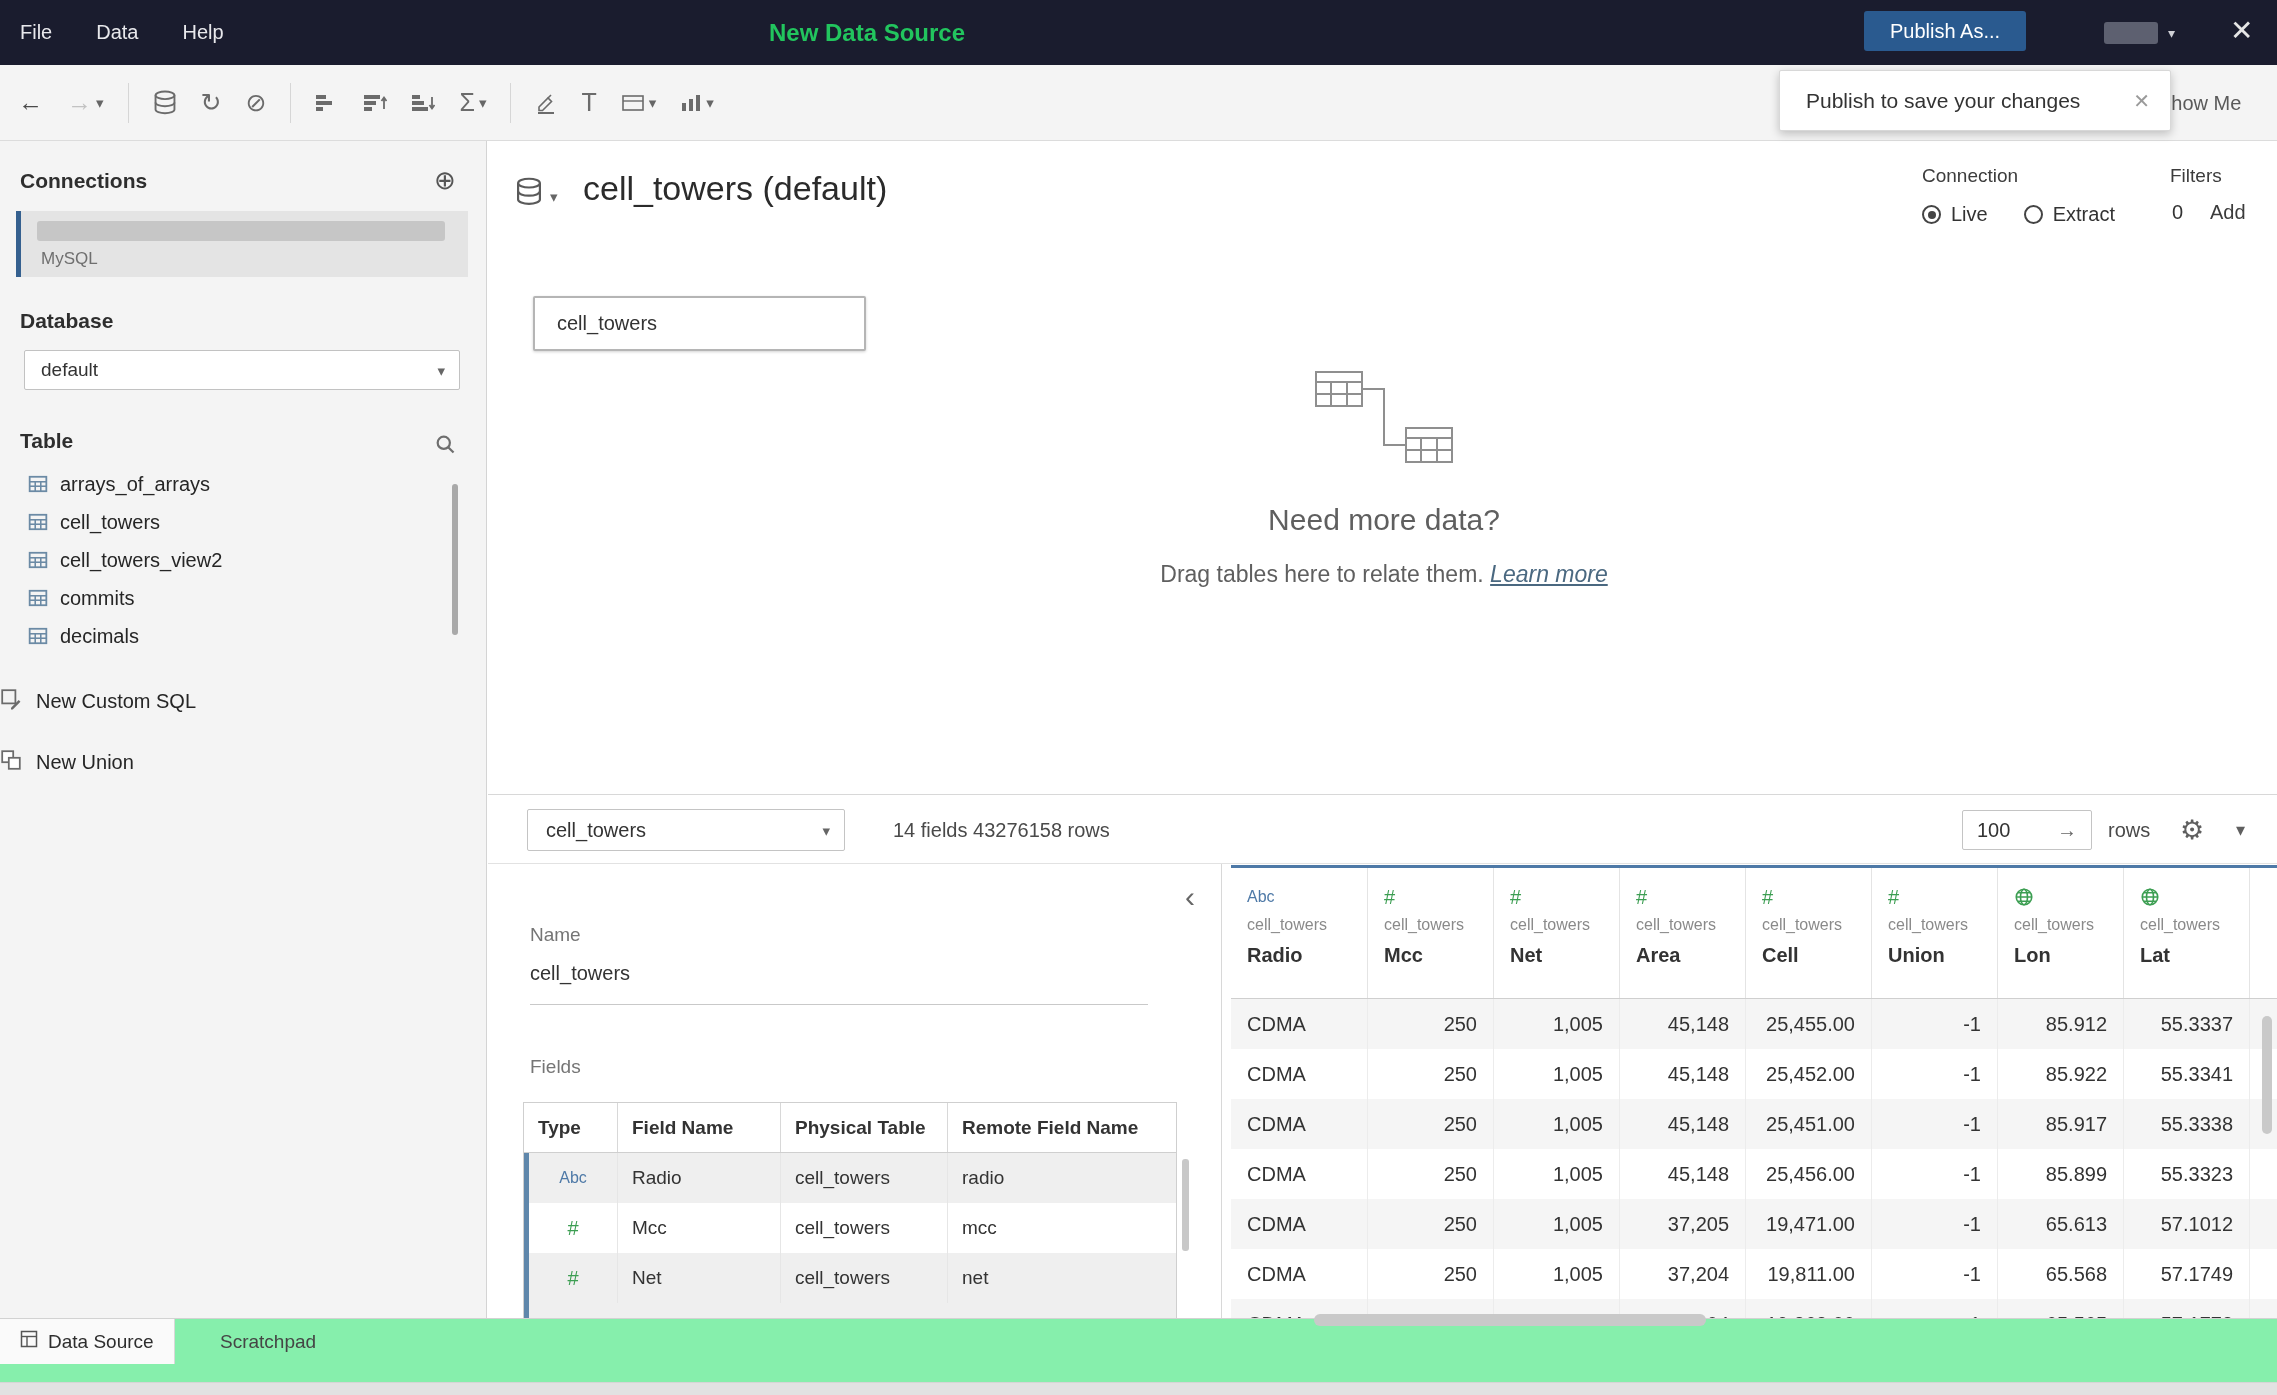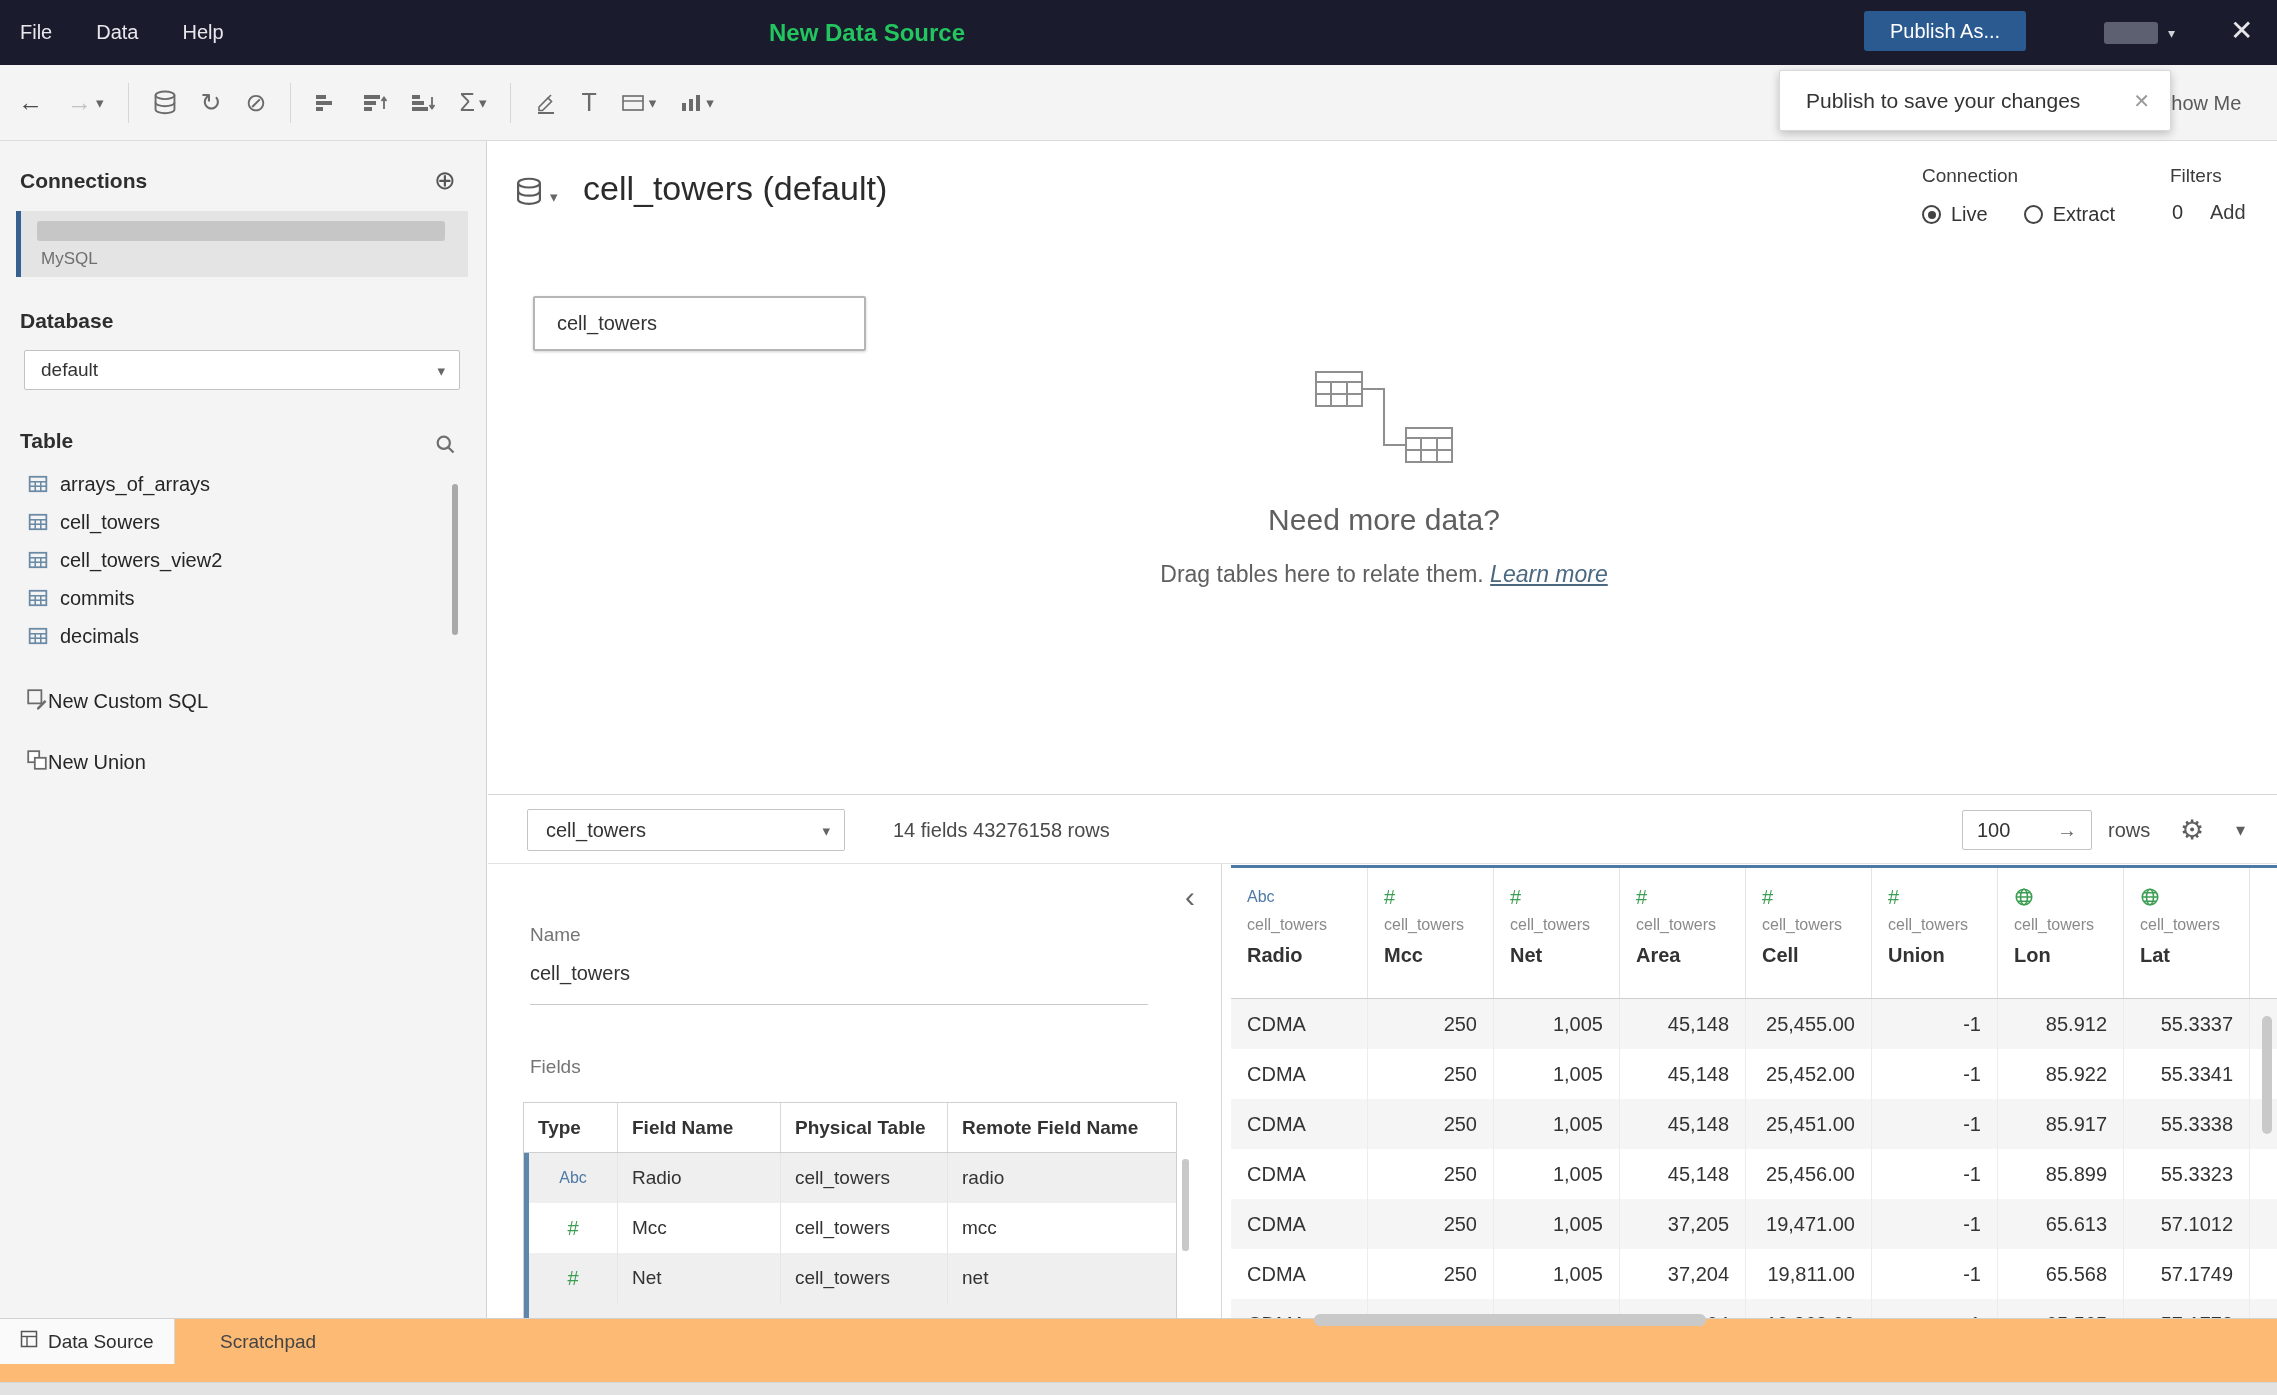--- a/index.html
+++ b/index.html
@@ -55,21 +55,21 @@
     font-size:19px; color:#333; cursor:pointer; }
   .db-select .caret { margin-left:auto; }
   .tbl-title { position:absolute; left:20px; top:288px; }
   .search-icon { position:absolute; left:434px; top:292px; cursor:pointer; }
   .table-list { position:absolute; left:0; top:324px; width:452px; }
   .tl-item { display:flex; align-items:center; height:38px; padding-left:28px; gap:12px; cursor:pointer; }
   .tl-icon svg { display:block; }
   .tl-label { font-size:20px; color:#262626; }
   .side-scroll { position:absolute; left:452px; top:343px; width:6px; height:151px; background:#a9a9a9; border-radius:3px; }
   .side-action { position:absolute; left:0; width:452px; height:40px; display:flex; align-items:center;
-    padding-left:26px; gap:0; cursor:pointer; }
+    gap:14px; cursor:pointer; }
   .sa-sql { top:540px; } .sa-union { top:601px; }
   .sa-label { font-size:20px; color:#262626; }
   
   .main { position:absolute; left:488px; top:141px; right:0; height:653px; background:#fff; }
   .ds-icon { position:absolute; left:27px; top:36px; }
   .ds-caret { position:absolute; left:62px; top:48px; }
   .ds-title { position:absolute; left:95px; top:28px; font-size:34px; font-weight:500; color:#2b2b2b; }
   .conn-label, .filters-label { position:absolute; top:24px; font-size:19px; color:#3c3c3c; }
   .conn-label { left:1434px; } .filters-label { left:1682px; }
   .radio-row { position:absolute; left:1434px; top:62px; display:flex; gap:36px; align-items:center; }
@@ -145,21 +145,21 @@
   .g-row { display:flex; height:50px; }
   .g-row.alt { background:#f5f5f5; }
   .g-cell { display:flex; align-items:center; justify-content:flex-end; padding-right:16px;
     font-size:20px; color:#333; border-right:1px solid #ececec; overflow:hidden; white-space:nowrap; cursor:pointer; }
   .g-cell.left { justify-content:flex-start; padding-left:16px; padding-right:0; }
   .g-hscroll { position:absolute; left:83px; top:450px; width:392px; height:12px; background:#c9c9c9;
     border-radius:6px; z-index:4; cursor:pointer; }
   .g-vscroll { position:absolute; right:5px; top:152px; width:10px; height:118px; background:#c9c9c9;
     border-radius:5px; z-index:4; cursor:pointer; }
   
-  .statusbar { position:absolute; left:0; bottom:0; right:0; height:77px; background:#fdba74;
+  .statusbar { position:absolute; left:0; bottom:0; right:0; height:77px; background:#86efac;
     border-top:1px solid #d2d2d2; }
   .sb-strip { position:absolute; left:0; bottom:0; right:0; height:13px; background:#e2e2e2;
     border-top:1px solid #d6d6d6; }
   .sb-tab { position:absolute; top:0; height:45px; display:flex; align-items:center; gap:10px;
     padding:0 20px; font-size:19px; cursor:pointer; }
   .tab-ds { left:0; background:#fafafa; border-right:1px solid #d8d8d8; color:#2e2e2e; }
   .tab-sp { left:200px; color:#454545; }
 </style>
 </head>
 <body>

